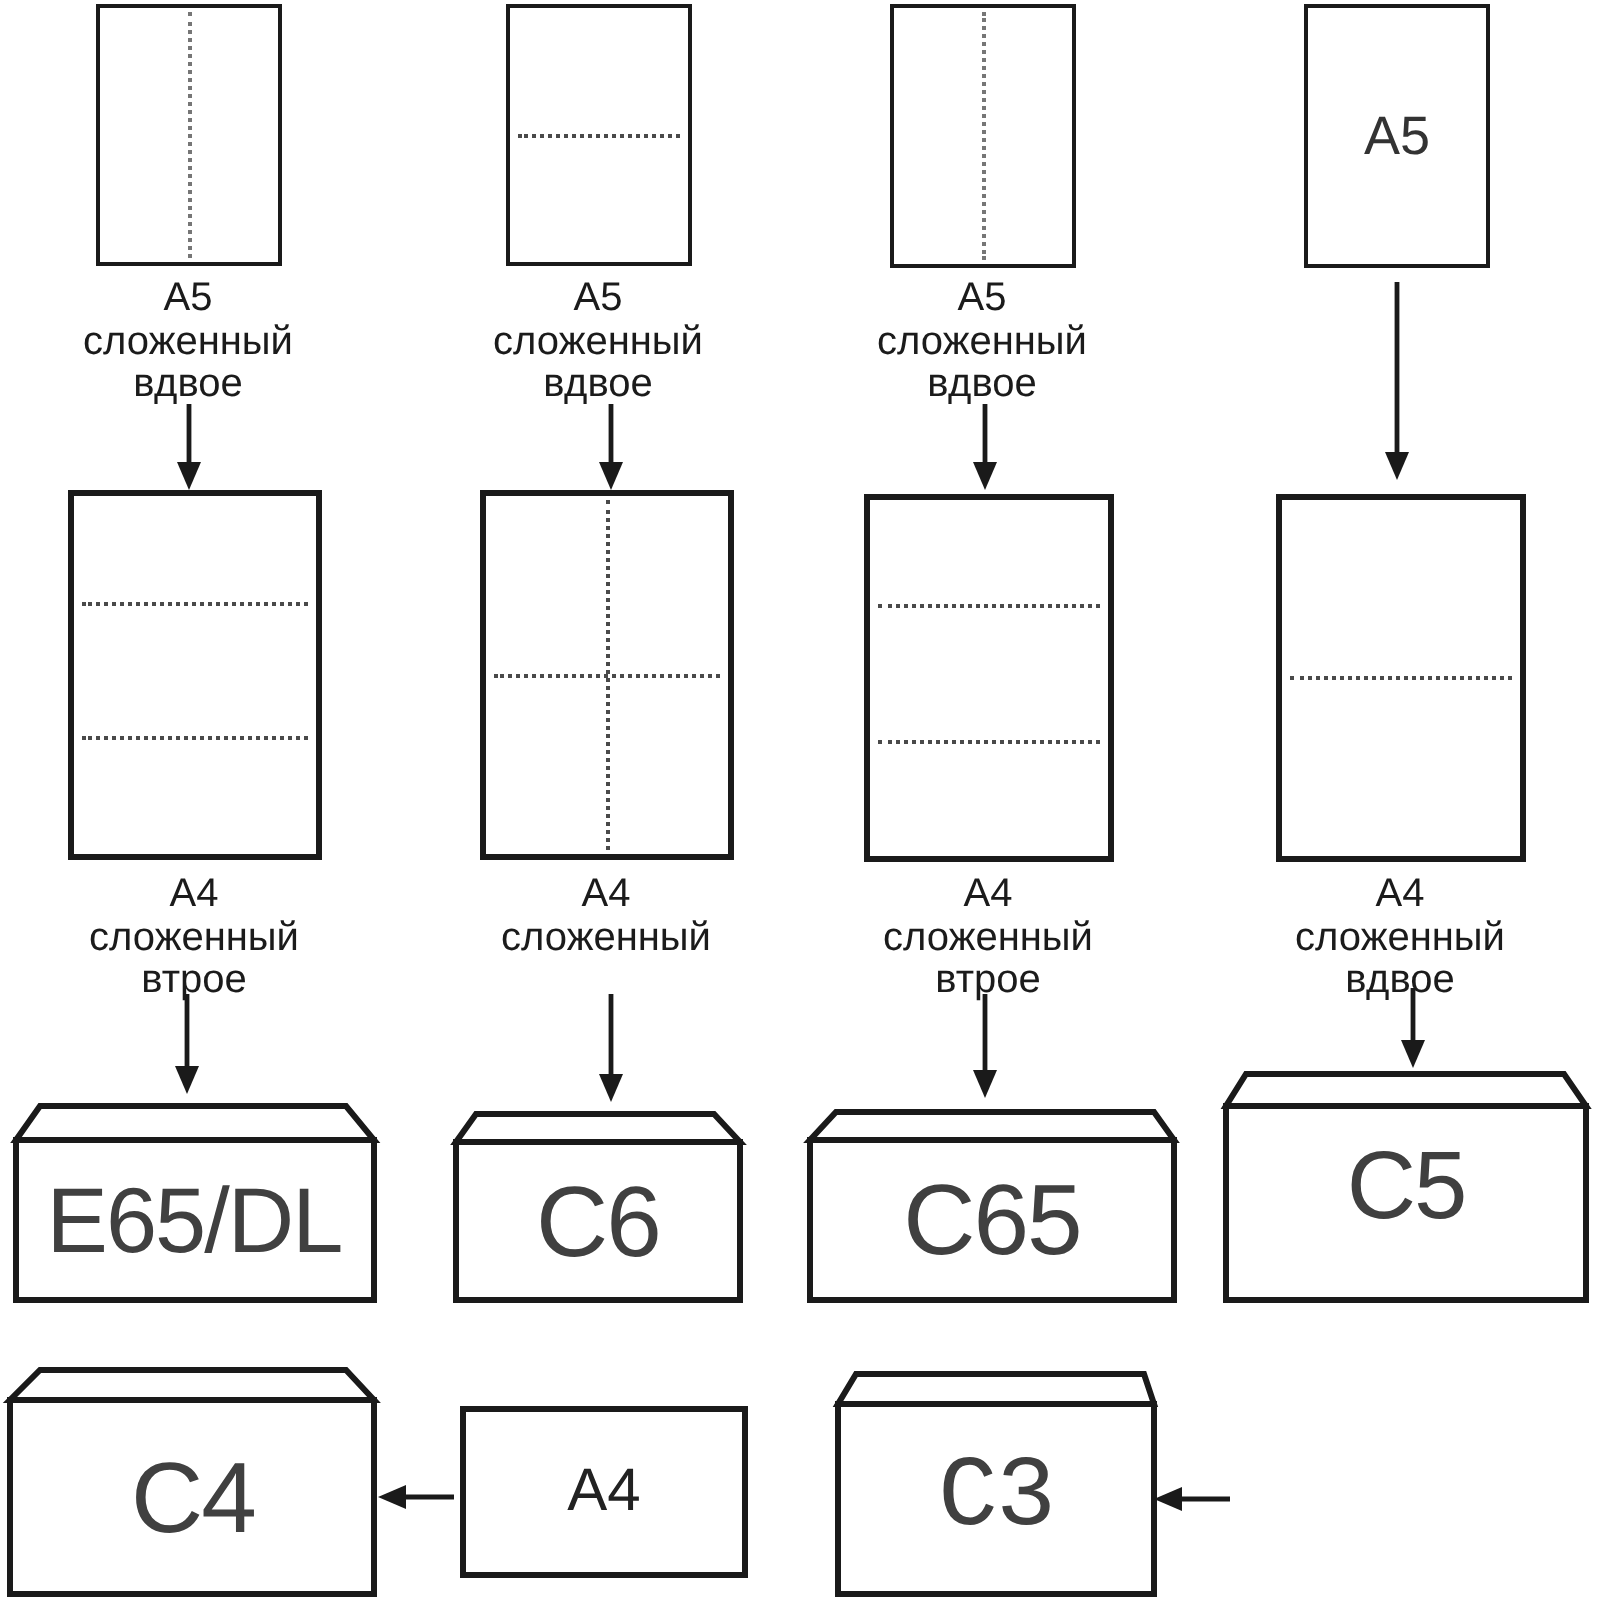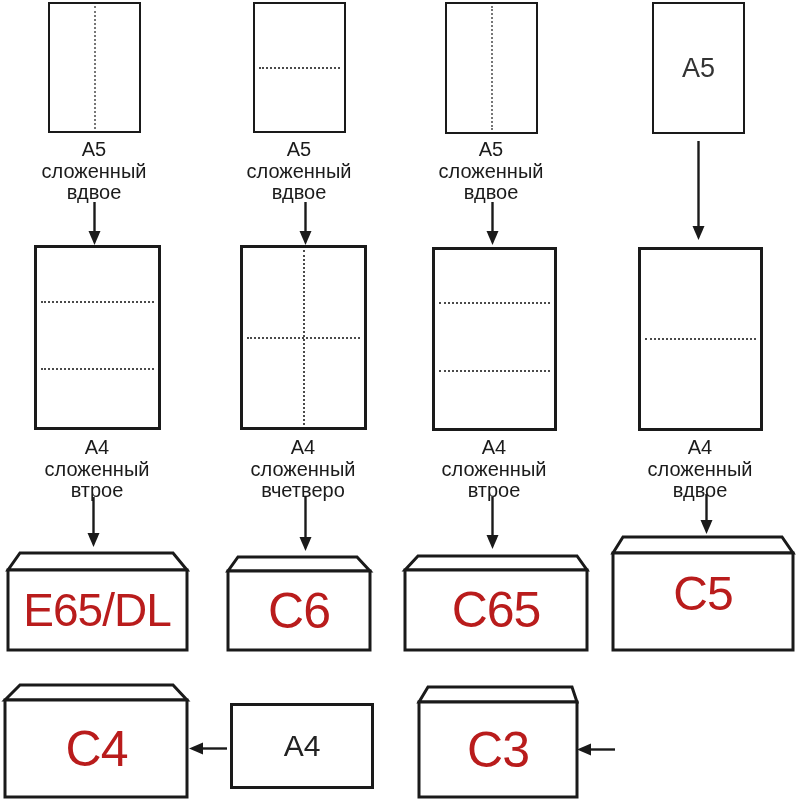--- a/index.html
+++ b/index.html
@@ -22,21 +22,21 @@
        color:#1b1b1b;}
 
   .arr{position:absolute;}
   .arr line{stroke:#1a1a1a;stroke-width:2.4;}
   .arr polygon{fill:#1a1a1a;stroke:none;}
 
   .env{position:absolute;}
   .env svg{position:absolute;left:0;top:0;}
   .env .shape{fill:#ffffff;stroke:#1a1a1a;stroke-width:3;stroke-linejoin:miter;}
   .env-label{position:absolute;left:0;right:0;display:flex;align-items:center;justify-content:center;
-             font-size:50px;color:#b91c1c;letter-spacing:-1px;white-space:nowrap;}
+             font-size:50px;color:#404040;letter-spacing:-1px;white-space:nowrap;}
 </style>
 </head>
 <body>
 
 <div id="stage">
 
   <div class="sheet" style="left:48px;top:2px;width:93px;height:131px;">
     <div class="fold-v"></div>
   </div>
   <div class="sheet" style="left:253px;top:2px;width:93px;height:131px;">
@@ -99,21 +99,20 @@
   </div>
 
   <div class="cap" style="left:12px;top:437px;">
     <div>A4</div>
     <div>сложенный</div>
     <div>втрое</div>
   </div>
   <div class="cap" style="left:218px;top:437px;">
     <div>A4</div>
     <div>сложенный</div>
-    <div>вчетверо</div>
   </div>
   <div class="cap" style="left:409px;top:437px;">
     <div>A4</div>
     <div>сложенный</div>
     <div>втрое</div>
   </div>
   <div class="cap" style="left:615px;top:437px;">
     <div>A4</div>
     <div>сложенный</div>
     <div>вдвое</div>
@@ -183,21 +182,21 @@
 
   <div class="sheet thick" style="left:230px;top:703px;width:144px;height:86px;">
     <div class="sheet-label big">A4</div>
   </div>
 
   <div class="env" style="left:413px;top:684px;width:170px;height:116px;">
     <svg width="170" height="116">
       <polygon class="shape" points="15,3 159,3 164,18 6,18"></polygon>
       <rect class="shape" x="6" y="18" width="158" height="95"></rect>
     </svg>
-    <div class="env-label" style="top:18px;height:95px;">C3</div>
+    <div class="env-label" style="top:18px;height:95px;font-family:Liberation Mono, monospace;">C3</div>
   </div>
 
   <svg class="arr" style="left:577px;top:741px;" width="38" height="17">
     <line x1="38" y1="8.5" x2="13" y2="8.5"></line>
     <polygon points="14,2.5 14,14.5 0,8.5"></polygon>
   </svg>
 
 
 </div>
 

